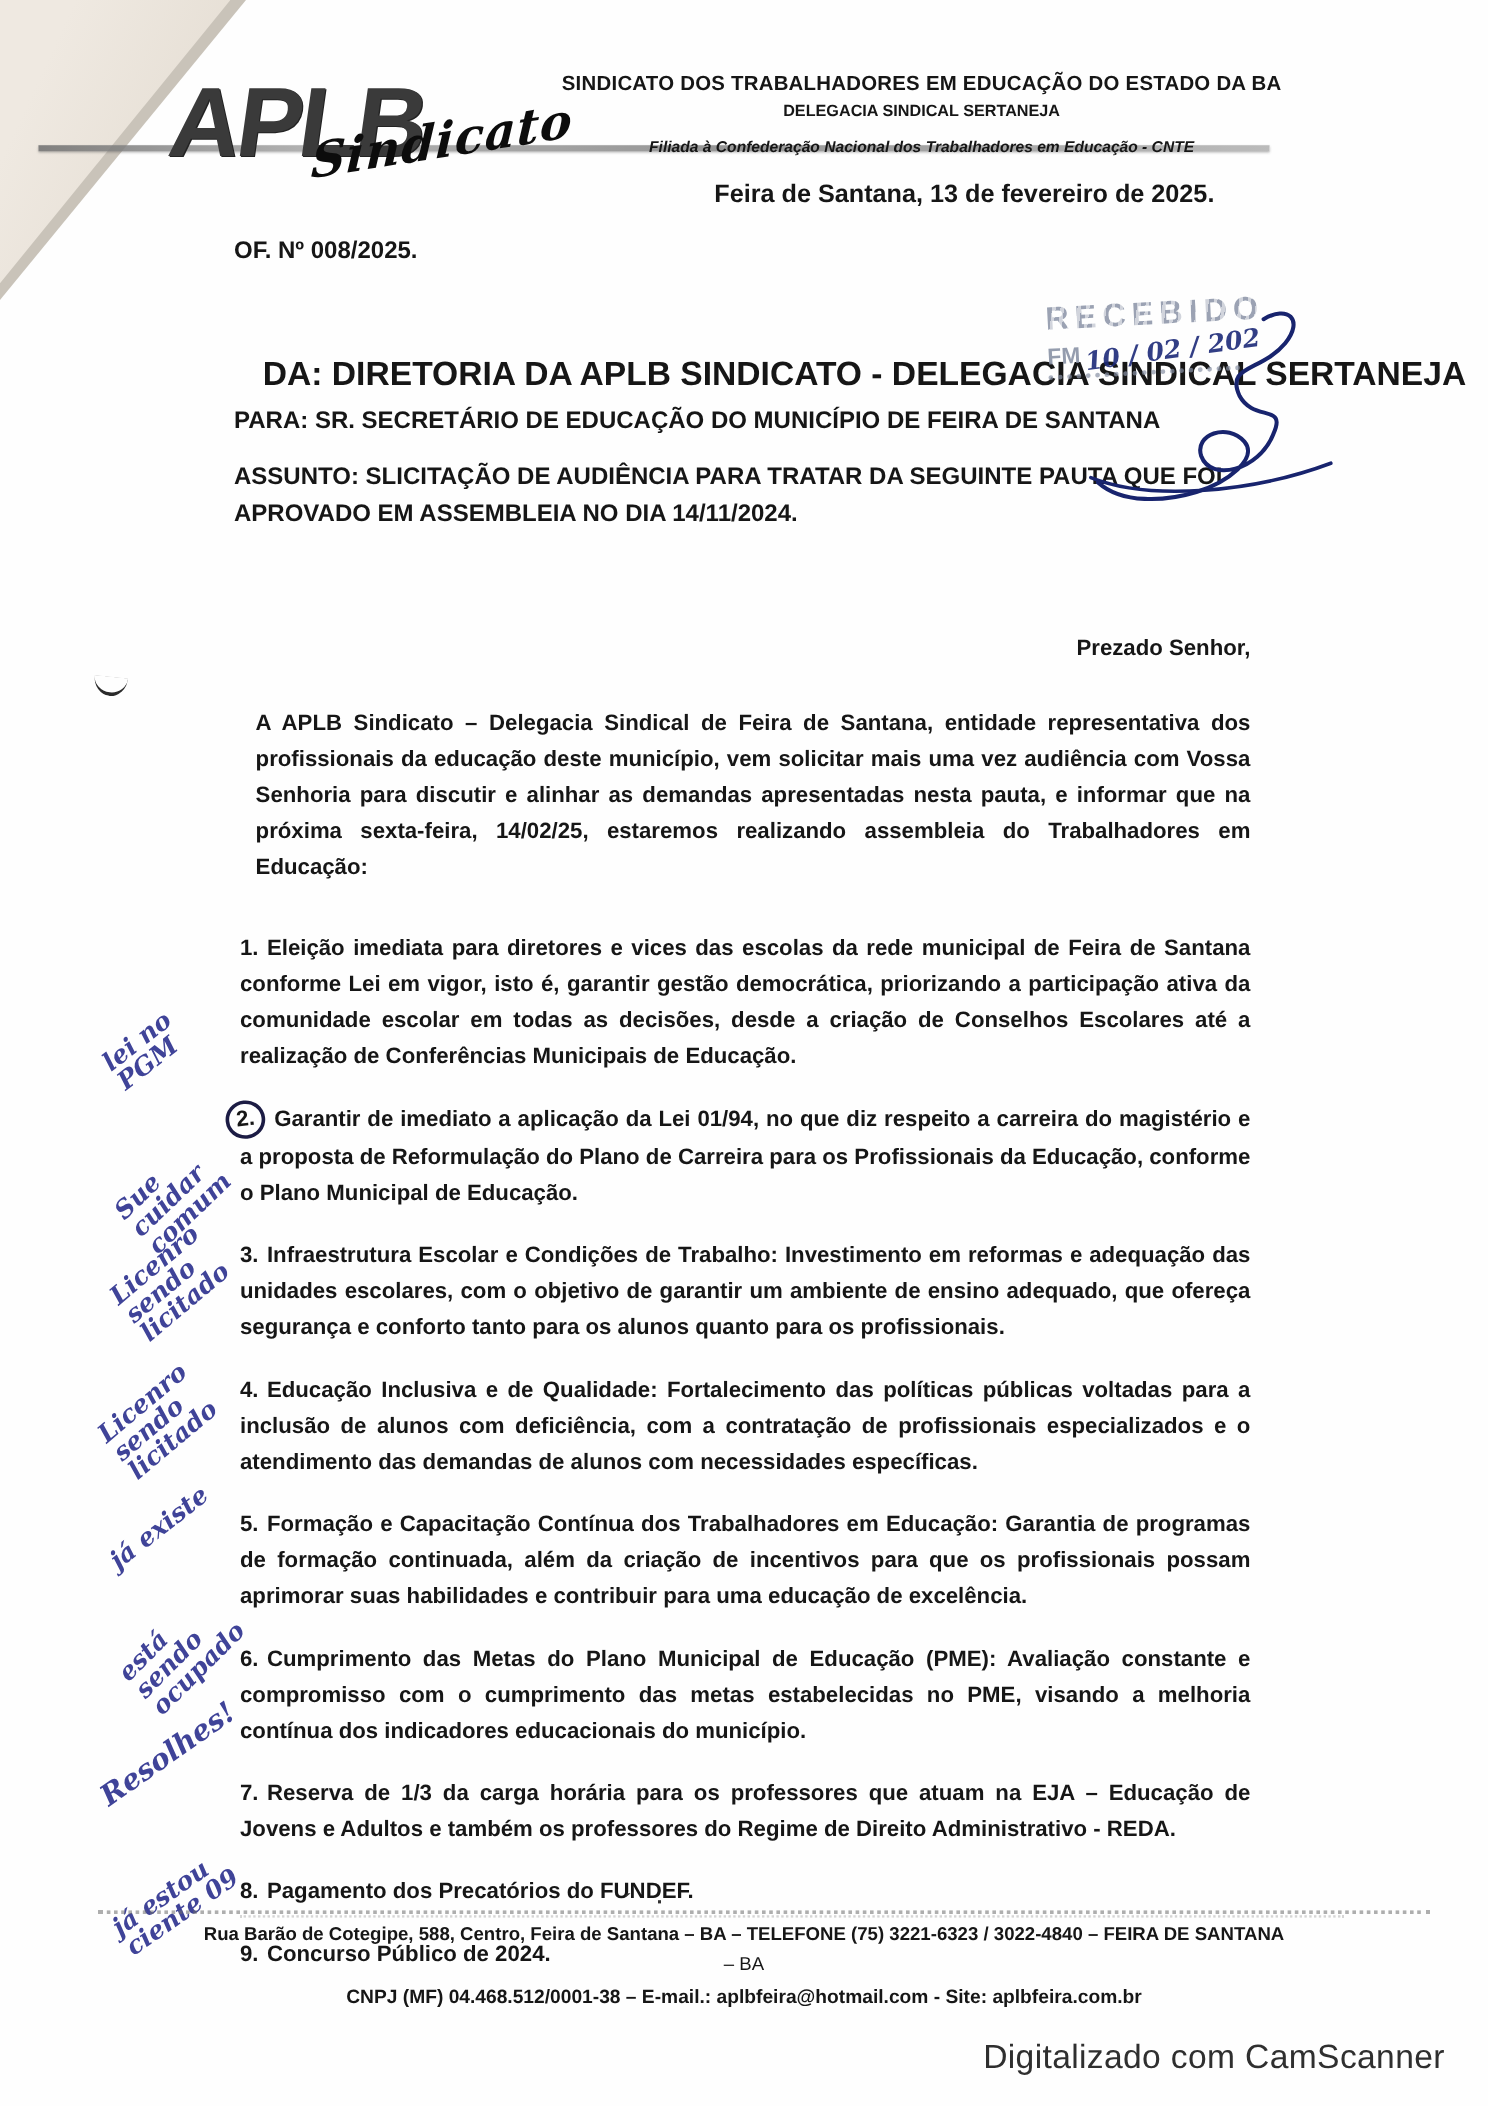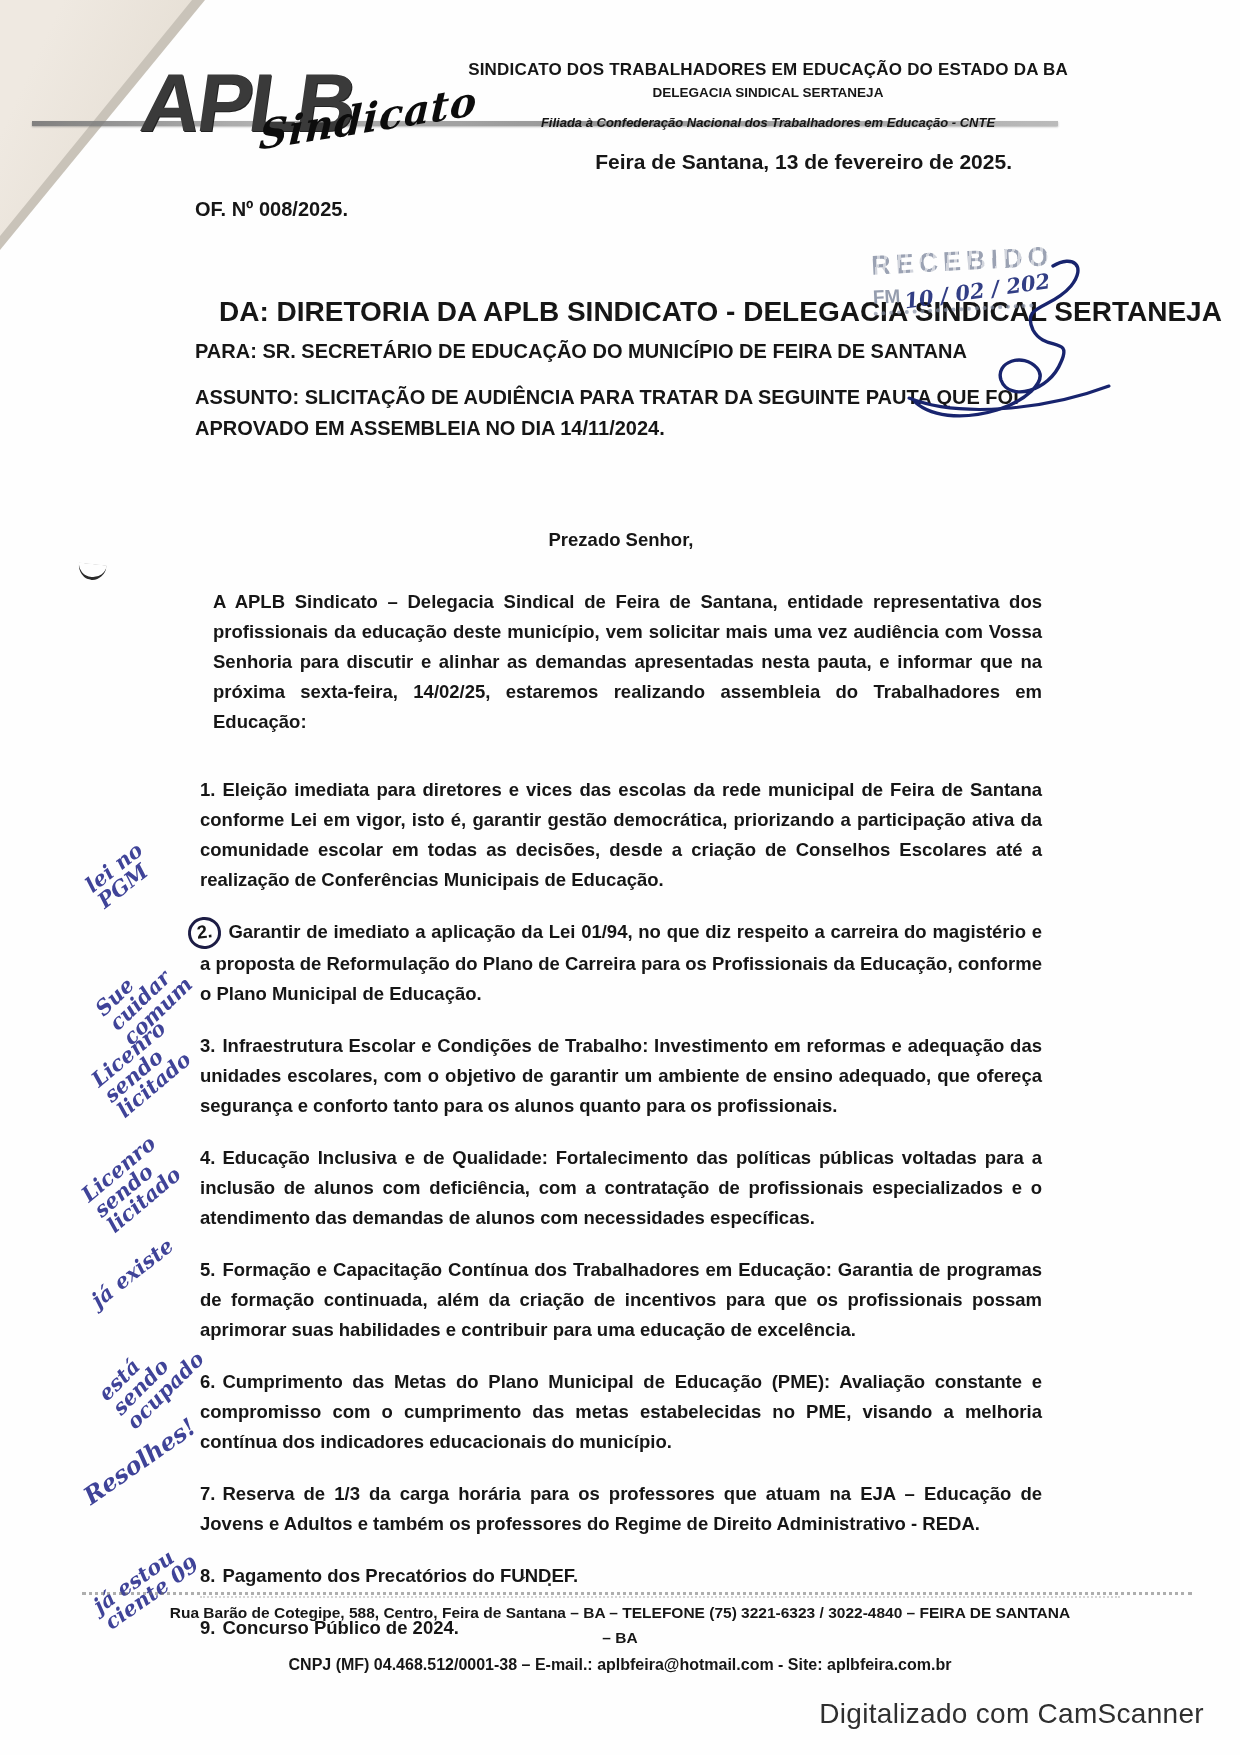--- a/index.html
+++ b/index.html
@@ -49,42 +49,42 @@
     mask-image:repeating-linear-gradient(100deg,rgba(0,0,0,.45) 0 3px,#000 3px 7px);}
   .stamp-row{margin-top:2px;font-size:19px;font-weight:bold;color:#8a93a6;opacity:.9;}
   .stamp-date{font-family:"DejaVu Serif",serif;font-style:italic;font-weight:bold;
     font-size:21px;color:#1d2a78;display:inline-block;transform:rotate(-5deg);margin-left:4px;}
   .stamp-dots{margin-top:3px;width:160px;border-bottom:4px dotted #8a93a6;opacity:.7;}
   .signature{left:905px;top:252px;pointer-events:none;}
 
   
   .body-flow{left:200px;top:525px;width:842px;font-size:18.5px;line-height:30px;
     font-weight:bold;text-align:justify;}
-  .salutation{margin:0 0 32px 0;text-align:center;}
+  .salutation{margin:0 0 32px 0;text-align:right;}
   .intro{margin:0 0 38px 13px;}
   .item{margin:0 0 22px 0;}
   .inum{margin-right:7px;}
   .inum.circled{display:inline-block;border:3px solid #1c1c44;border-radius:50%;
     padding:0 6px 2px 6px;transform:rotate(-6deg);margin-left:-12px;line-height:24px;}
 
   
   .note{font-family:"DejaVu Serif",serif;font-style:italic;font-weight:bold;
     color:#2b2f8e;font-size:21px;line-height:.95;white-space:pre-line;
     transform:rotate(-38deg);transform-origin:left top;opacity:.9;}
   .pen-curve{left:78px;top:564px;width:28px;height:13px;
     border-bottom:3px solid #2a2a2a;border-radius:0 0 50% 50%/0 0 100% 100%;
     transform:rotate(6deg);}
   .pen-dots{left:520px;top:1575px;font-size:18px;color:#333;font-weight:bold;letter-spacing:8px;}
 
   
   .footer-dots{left:82px;top:1592px;right:48px;border-top:3px dotted #6d6d6d;opacity:.55;}
   .footer-dots2{left:200px;top:1596px;right:120px;border-top:2px dotted #9a9a9a;opacity:.4;}
   .footerblock{left:140px;top:1601px;width:960px;text-align:center;}
   .f1{font-size:15.5px;font-weight:bold;line-height:1.6;}
-  .f2{font-size:15.5px;font-weight:bold;line-height:1.6;}
+  .f2{font-size:15.5px;font-weight:normal;line-height:1.6;}
   .f3{font-size:16px;font-weight:bold;line-height:1.6;margin-top:1px;}
 
   .camscanner{right:36px;top:1698px;font-size:28px;color:#2f2f2f;letter-spacing:.3px;}
 </style>
 </head>
 <body>
 
 <div class="abs fold-shadow"></div>
 <div class="abs fold"></div>
 

